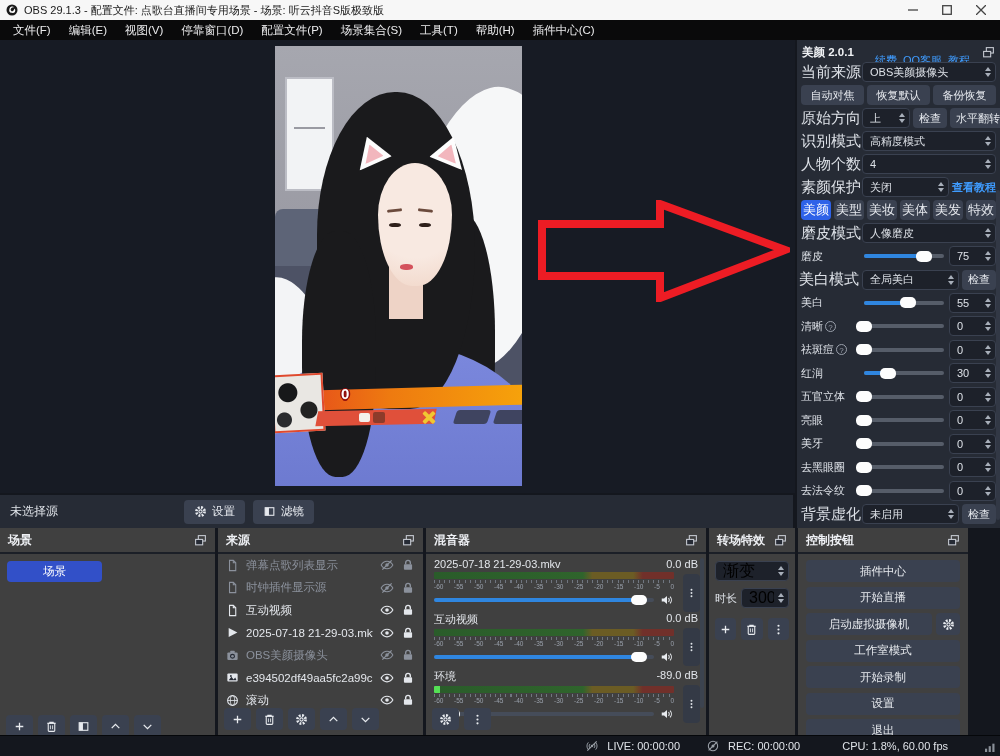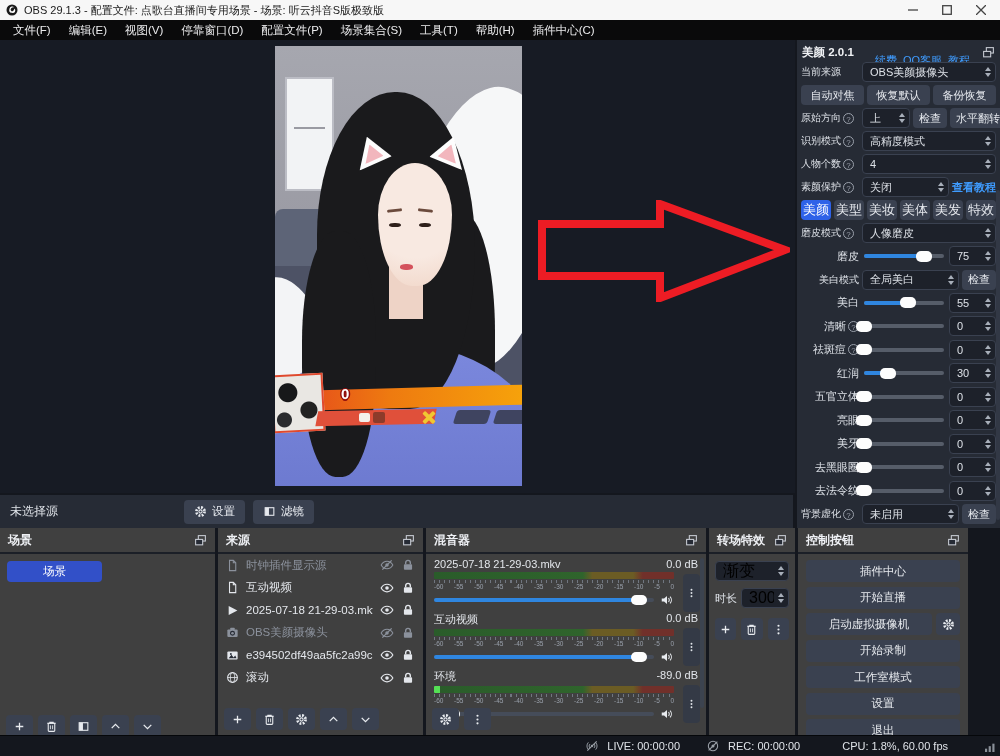--- a/index.html
+++ b/index.html
@@ -60,41 +60,41 @@
   .red-arrow{position:absolute;left:538px;top:160px;width:252px;height:102px;}
 
   
   .beauty{position:absolute;left:795px;top:40px;width:205px;height:488px;background:#262b35;
     box-sizing:border-box;padding:3px 4px;color:#dde1e7;font-size:11px;border-left:2px solid #14171e;}
   .bp-header{display:flex;align-items:center;height:19px;gap:12px;padding:0 1px;}
   .bp-title{font-weight:bold;font-size:11.5px;color:#f0f2f5;}
   .bp-links{margin-left:auto;display:flex;gap:6px;margin-top:16px;}
   .bp-link{color:#3f9cff;font-size:11px;}
   .bp-row{display:flex;align-items:center;height:20px;margin-bottom:3px;gap:3px;}
-  .bp-label{width:58px;display:flex;align-items:center;gap:2px;flex:none;white-space:nowrap;font-size:10px;}
+  .bp-label{width:58px;display:flex;align-items:center;gap:2px;flex:none;white-space:nowrap;font-size:15px;}
   .bp-label.r{justify-content:flex-end;text-align:right;}
   .info{width:11px;height:11px;border:1px solid #9aa0ab;border-radius:50%;color:#9aa0ab;
     font-size:8px;line-height:11px;text-align:center;flex:none;box-sizing:border-box;}
   .info::after{content:"?";}
   .dropdown{flex:1;height:20px;background:#1d212a;border:1px solid #3a4150;border-radius:4px;
     display:flex;align-items:center;padding:0 4px 0 7px;box-sizing:border-box;gap:4px;min-width:0;}
   .dropdown .val{flex:1;overflow:hidden;white-space:nowrap;}
   .updown{display:flex;flex-direction:column;gap:2px;margin-left:auto;flex:none;}
   .tri-up{width:0;height:0;border-left:3.5px solid transparent;border-right:3.5px solid transparent;border-bottom:4px solid #a8afba;}
   .tri-down{width:0;height:0;border-left:3.5px solid transparent;border-right:3.5px solid transparent;border-top:4px solid #a8afba;}
   .bp-btn{height:20px;background:#3a4150;border:none;border-radius:4px;color:#e6e9ee;font-size:11px;
     padding:0 6px;white-space:nowrap;font-family:inherit;}
   .bp-actions{display:flex;gap:3px;height:20px;margin-bottom:3px;}
   .bp-actions .bp-btn{flex:1;}
   .bp-tabs{display:flex;gap:3px;height:20px;margin-bottom:3px;}
   .bp-tab{flex:1;background:#3a4150;border-radius:4px;color:#e6e9ee;display:flex;align-items:center;justify-content:center;font-size:13px;white-space:nowrap;}
   .bp-tab.active{background:#2e62e8;color:#fff;}
   .tut-link{color:#3f9cff;font-weight:bold;white-space:nowrap;font-size:11px;}
   .sl-row{display:flex;align-items:center;height:20px;margin-bottom:3.5px;gap:5px;}
-  .sl-label{width:58px;text-align:right;display:flex;justify-content:flex-end;align-items:center;gap:2px;flex:none;white-space:nowrap;}
+  .sl-label{width:58px;text-align:right;display:flex;justify-content:flex-start;align-items:center;gap:2px;flex:none;white-space:nowrap;}
   .slider{flex:1;height:20px;position:relative;display:flex;align-items:center;}
   .sl-track{width:100%;height:4px;background:#565d69;border-radius:2px;position:relative;}
   .sl-fill{position:absolute;left:0;top:0;height:100%;background:#2f86e0;border-radius:2px;}
   .sl-handle{position:absolute;top:-3.5px;width:16px;height:11px;background:#fdfdfd;border-radius:5px;transform:translateX(-50%);}
   .spinbox{width:47px;flex:none;height:20px;background:#1d212a;border:1px solid #3a4150;border-radius:4px;
     display:flex;align-items:center;padding:0 4px 0 7px;box-sizing:border-box;}
   .spin-val{flex:1;}
   .bp-scroll{position:absolute;right:0;top:150px;width:4px;height:330px;background:#323845;border-radius:2px;}
 
   
@@ -674,20 +674,42 @@
         <span>来源</span>
         <span class="icon detach">
           <svg viewBox="0 0 24 24">
             <rect x="8" y="3" width="13" height="10" fill="none" stroke="currentColor" stroke-width="2"></rect>
             <rect x="3" y="10" width="13" height="10" fill="#262b35" stroke="currentColor" stroke-width="2"></rect>
           </svg>
         </span>
       </div>
     <div class="dock-body">
       <div>
+          <div class="src-row hid">
+        <span class="icon t-icon">
+              <svg viewBox="0 0 24 24">
+                <path d="M6.5 2.5h7l4.5 4.5v14.5h-11.5z" fill="none" stroke="currentColor" stroke-width="2"></path>
+                <path d="M13.5 2.5v4.5h4.5" fill="none" stroke="currentColor" stroke-width="2"></path>
+              </svg>
+            </span>
+        <span class="src-label">弹幕点歌列表显示</span>
+        <span class="icon act">
+              <svg viewBox="0 0 24 24">
+                <path d="M12 5.5C5.5 5.5 2 12 2 12s3.5 6.5 10 6.5S22 12 22 12s-3.5-6.5-10-6.5z" fill="none" stroke="currentColor" stroke-width="1.8"></path>
+                <circle cx="12" cy="12" r="3" fill="currentColor"></circle>
+                <line x1="4" y1="20" x2="20" y2="4" stroke="currentColor" stroke-width="2.2"></line>
+              </svg>
+            </span>
+        <span class="icon act">
+              <svg viewBox="0 0 24 24">
+                <rect x="5" y="10.5" width="14" height="9.5" rx="1.5" fill="currentColor"></rect>
+                <path d="M8 10.5V8a4 4 0 018 0v2.5" fill="none" stroke="currentColor" stroke-width="2.4"></path>
+              </svg>
+            </span>
+      </div>
           <div class="src-row hid">
         <span class="icon t-icon">
               <svg viewBox="0 0 24 24">
                 <path d="M6.5 2.5h7l4.5 4.5v14.5h-11.5z" fill="none" stroke="currentColor" stroke-width="2"></path>
                 <path d="M13.5 2.5v4.5h4.5" fill="none" stroke="currentColor" stroke-width="2"></path>
               </svg>
             </span>
         <span class="src-label">时钟插件显示源</span>
         <span class="icon act">
               <svg viewBox="0 0 24 24">
@@ -1116,25 +1138,25 @@
          <span class="ctl-gear">
             <span class="icon">
               <svg viewBox="0 0 24 24">
                 <circle cx="12" cy="12" r="7.5" fill="none" stroke="currentColor" stroke-width="5" stroke-dasharray="3.4 2.5"></circle>
                 <circle cx="12" cy="12" r="3" fill="none" stroke="currentColor" stroke-width="2"></circle>
               </svg>
             </span>
           </span>
        </div>
         <div class="ctl-row">
-         <button class="ctl-btn">开始录制</button>
+         <button class="ctl-btn">工作室模式</button>
 
        </div>
         <div class="ctl-row">
-         <button class="ctl-btn">工作室模式</button>
+         <button class="ctl-btn">开始录制</button>
 
        </div>
         <div class="ctl-row">
          <button class="ctl-btn">设置</button>
 
        </div>
         <div class="ctl-row">
          <button class="ctl-btn">退出</button>
 
        </div>

